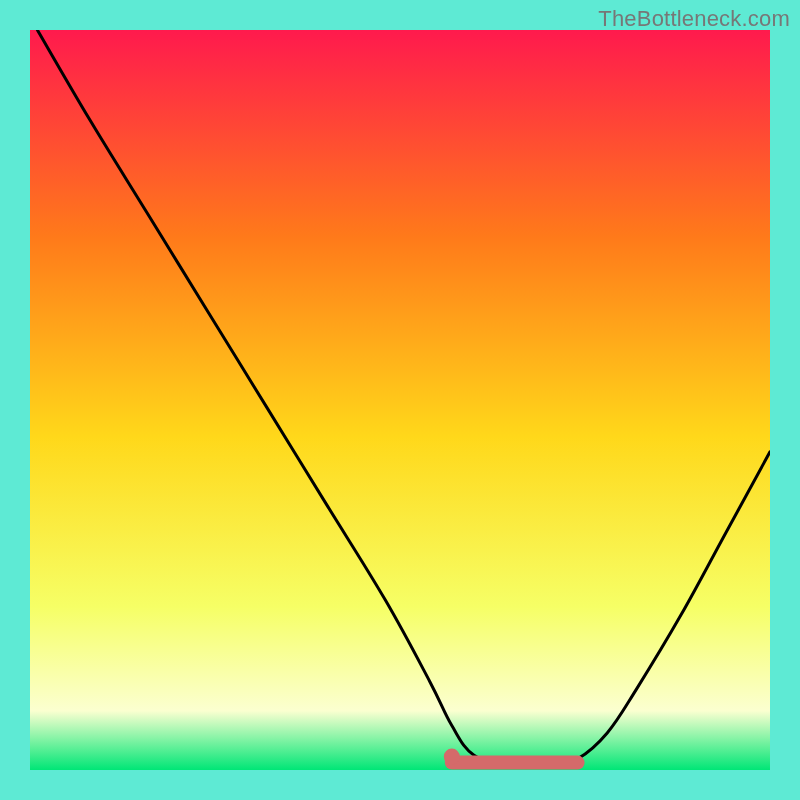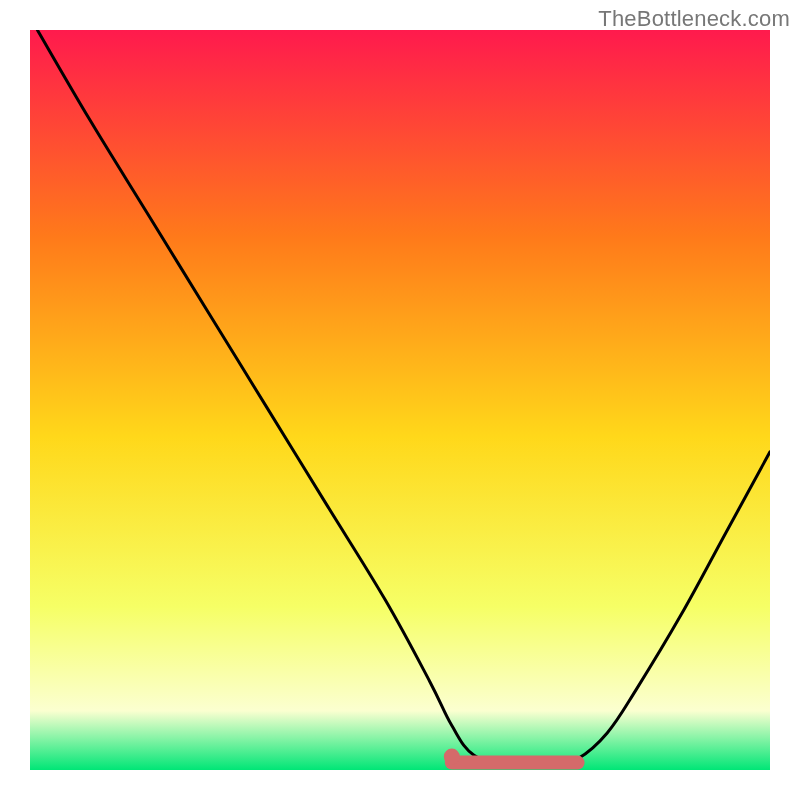--- a/index.html
+++ b/index.html
@@ -7,21 +7,21 @@
     padding: 0;
     width: 800px;
     height: 800px;
     background: #000;
     overflow: hidden;
   }
   .container {
     position: relative;
     width: 800px;
     height: 800px;
-    background: #ffffff;
+    background: #5eead4;
   }
   .watermark {
     position: absolute;
     top: 6px;
     right: 10px;
     font-family: Arial, Helvetica, sans-serif;
     font-size: 22px;
     color: #777;
     z-index: 5;
     letter-spacing: 0.2px;

